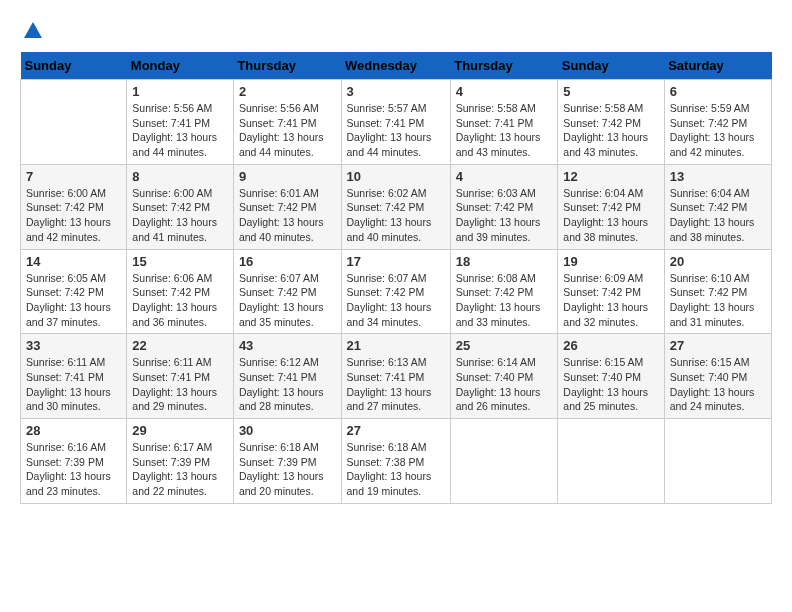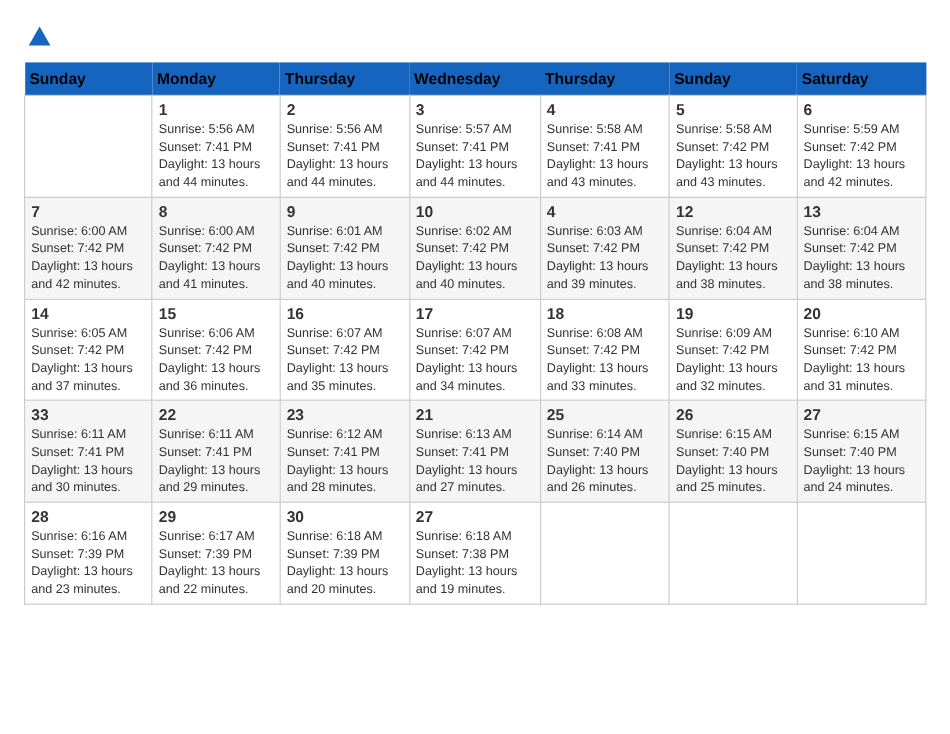--- a/index.html
+++ b/index.html
@@ -213,21 +213,21 @@
       <tr>
         <td>
           <div class="day-num">33</div>
           <div class="day-detail">Sunrise: 6:11 AM<br>Sunset: 7:41 PM<br>Daylight: 13 hours and 30 minutes.</div>
         </td>
         <td>
           <div class="day-num">22</div>
           <div class="day-detail">Sunrise: 6:11 AM<br>Sunset: 7:41 PM<br>Daylight: 13 hours and 29 minutes.</div>
         </td>
         <td>
-          <div class="day-num">23</div>
+          <div class="day-num">43</div>
           <div class="day-detail">Sunrise: 6:12 AM<br>Sunset: 7:41 PM<br>Daylight: 13 hours and 28 minutes.</div>
         </td>
         <td>
           <div class="day-num">21</div>
           <div class="day-detail">Sunrise: 6:13 AM<br>Sunset: 7:41 PM<br>Daylight: 13 hours and 27 minutes.</div>
         </td>
         <td>
           <div class="day-num">25</div>
           <div class="day-detail">Sunrise: 6:14 AM<br>Sunset: 7:40 PM<br>Daylight: 13 hours and 26 minutes.</div>
         </td>

